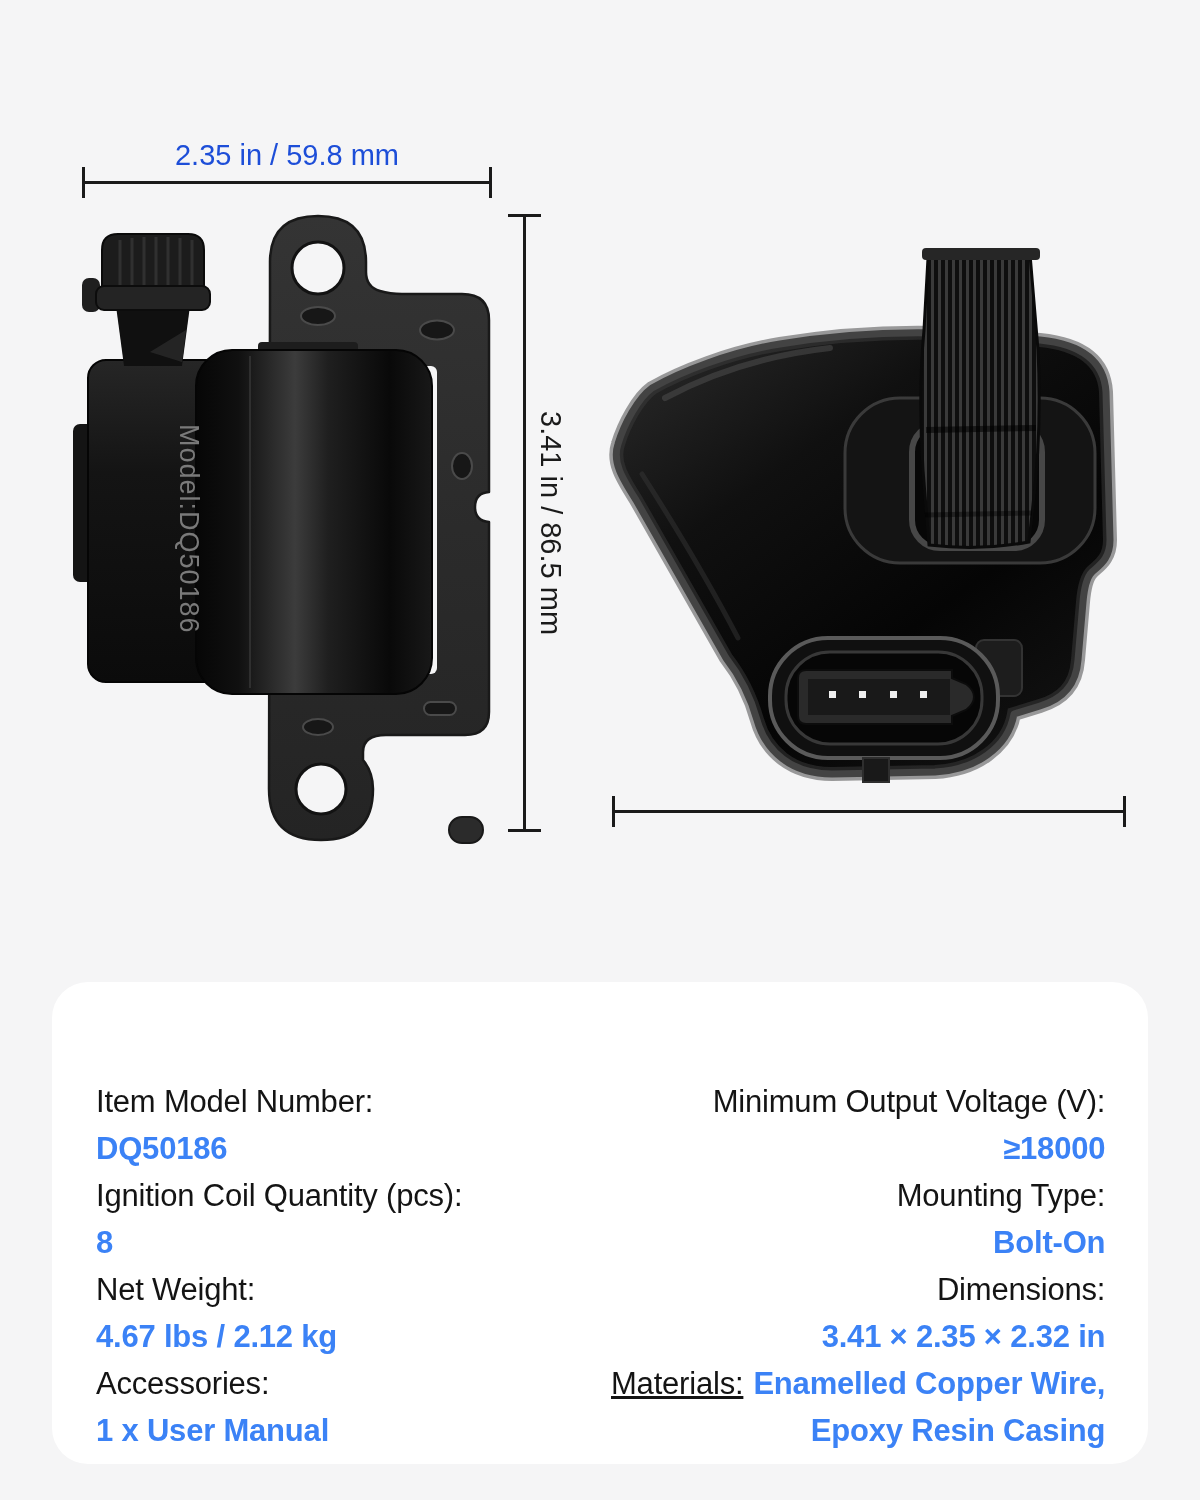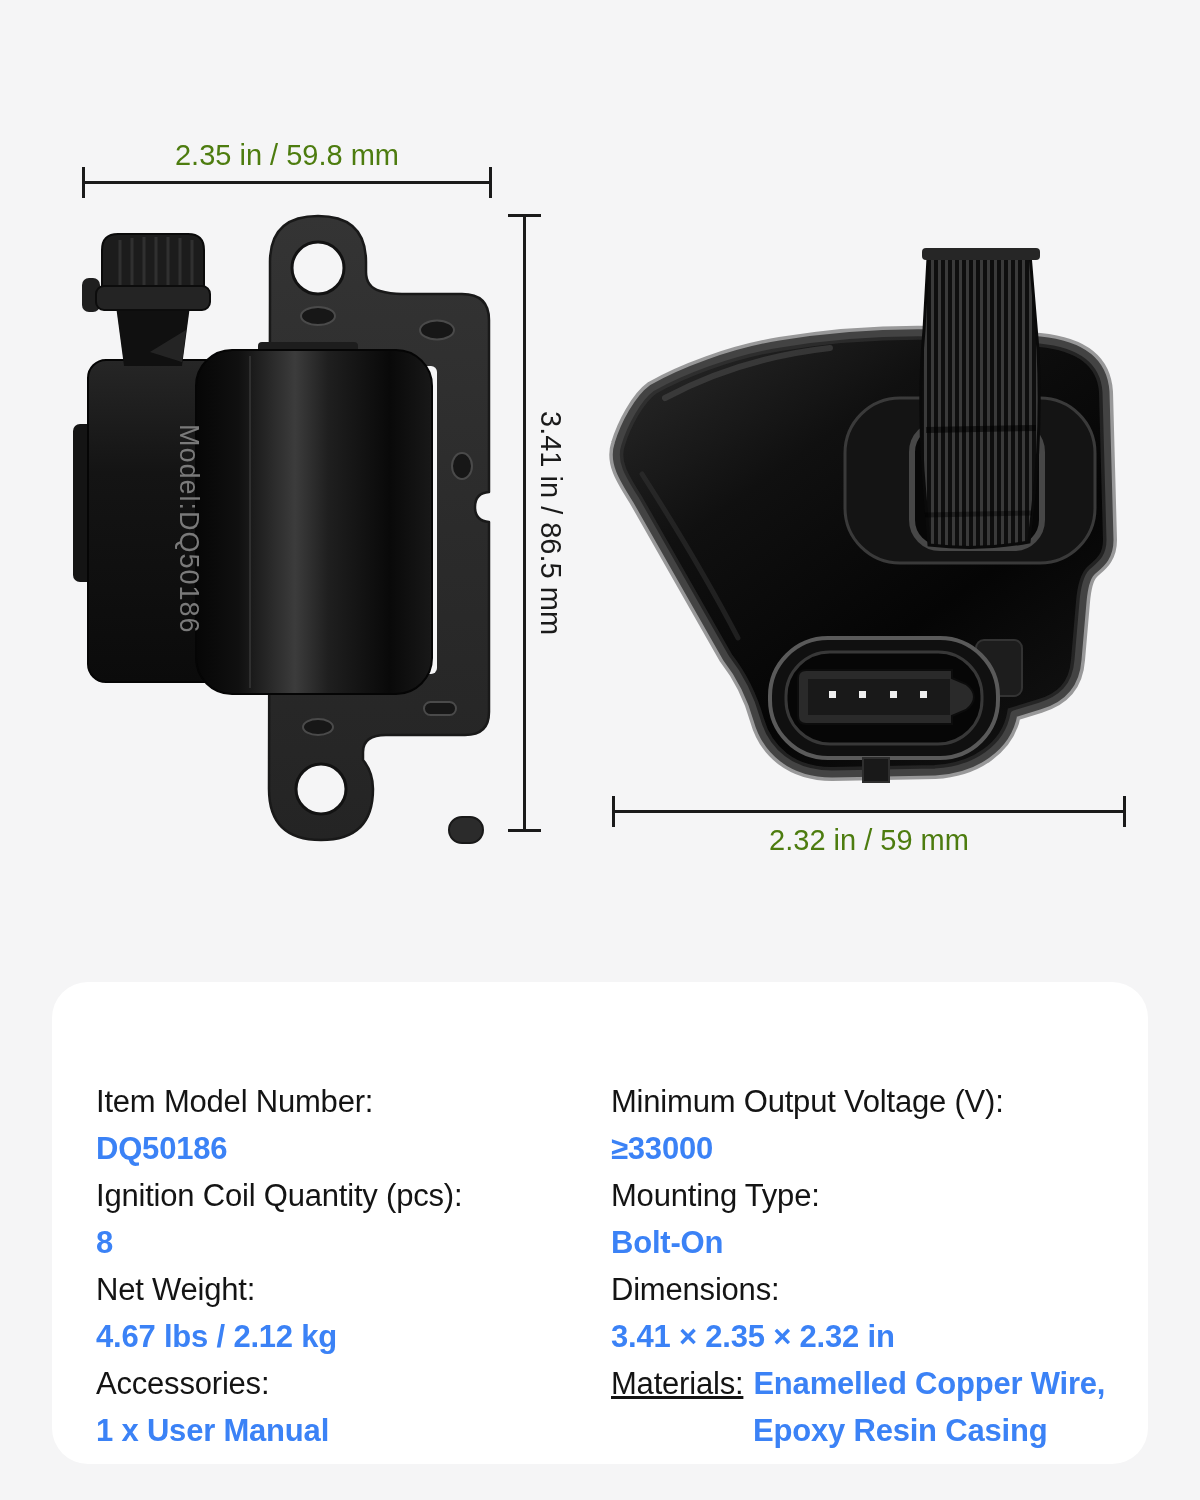--- a/index.html
+++ b/index.html
@@ -9,38 +9,38 @@
     font-family:"Liberation Sans","DejaVu Sans",sans-serif;
     color:#141414;
     -webkit-font-smoothing:antialiased;
   }
   .stage{position:relative;width:1200px;height:1500px;overflow:hidden;background:#f5f5f6;}
 
   
   .dim-line{position:absolute;background:#1a1a1a;}
   .dim-tick{position:absolute;background:#1a1a1a;}
   .dim-label{
-    position:absolute;font-size:29px;color:#4d7c0f;
+    position:absolute;font-size:29px;color:#1d4ed8;
     letter-spacing:0px;white-space:nowrap;
   }
   .dim-label.h{text-align:center;}
   .vlabel-wrap{position:absolute;display:flex;align-items:center;}
   .vlabel-wrap span{writing-mode:vertical-rl;font-size:29px;color:#1a1a1a;white-space:nowrap;}
 
   
   .product-svg{position:absolute;}
 
   
   .spec-card{
     position:absolute;left:52px;top:982px;width:1096px;height:482px;
     background:#ffffff;border-radius:36px;
   }
   .spec-col{position:absolute;top:56px;margin-top:40px;}
   .spec-col.left{left:44px;}
-  .spec-col.right{left:559px;}
+  .spec-col.right{left:559px;text-align:right;}
   .spec-col p{
     margin:0;font-size:31px;line-height:47px;letter-spacing:-0.2px;white-space:nowrap;
   }
   .spec-label{color:#141414;font-weight:400;}
   .spec-value{color:#3b82f6;font-weight:700;}
   .spec-inline .spec-label{margin-right:10px;text-decoration:underline;}
   .spec-cont{margin-left:142px !important;}
 </style>
 </head>
 <body>
@@ -55,21 +55,20 @@
   <div class="dim-line" style="left:523px;top:214px;width:3px;height:618px;"></div>
   <div class="dim-tick" style="left:508px;top:214px;width:33px;height:3px;"></div>
   <div class="dim-tick" style="left:508px;top:829px;width:33px;height:3px;"></div>
   <div class="vlabel-wrap" style="left:534px;top:214px;height:618px;">
     <span>3.41 in / 86.5 mm</span>
   </div>
 
   <div class="dim-line" style="left:612px;top:810px;width:514px;height:3px;"></div>
   <div class="dim-tick" style="left:612px;top:796px;width:3px;height:31px;"></div>
   <div class="dim-tick" style="left:1123px;top:796px;width:3px;height:31px;"></div>
-  <div class="dim-label h" style="left:612px;top:824px;width:514px;">2.32 in / 59 mm</div>
 
   <svg class="product-svg" style="left:70px;top:210px;" width="430" height="640" viewBox="70 210 430 640">
     <defs>
       <linearGradient id="lgBody" x1="0" y1="0" x2="0" y2="1">
         <stop offset="0" stop-color="#262626"></stop>
           <stop offset="0.35" stop-color="#141414"></stop>
         <stop offset="1" stop-color="#0b0b0b"></stop>
       </linearGradient>
       <linearGradient id="lgCyl" x1="0" y1="0" x2="1" y2="0">
         <stop offset="0" stop-color="#060606"></stop>
@@ -210,21 +209,21 @@
       <p class="spec-label">Ignition Coil Quantity (pcs):</p>
       <p class="spec-value">8</p>
       <p class="spec-label">Net Weight:</p>
       <p class="spec-value">4.67 lbs / 2.12 kg</p>
       <p class="spec-label">Accessories:</p>
       <p class="spec-value">1 x User Manual</p>
     </div>
 
     <div class="spec-col right">
       <p class="spec-label">Minimum Output Voltage (V):</p>
-      <p class="spec-value">≥33000</p>
+      <p class="spec-value">≥18000</p>
       <p class="spec-label">Mounting Type:</p>
       <p class="spec-value">Bolt-On</p>
       <p class="spec-label">Dimensions:</p>
       <p class="spec-value">3.41 × 2.35 × 2.32 in</p>
       <p class="spec-inline"><span class="spec-label">Materials:</span><span class="spec-value">Enamelled Copper Wire,</span></p>
       <p class="spec-value spec-cont">Epoxy Resin Casing</p>
     </div>
 
   </div>
 </div>

